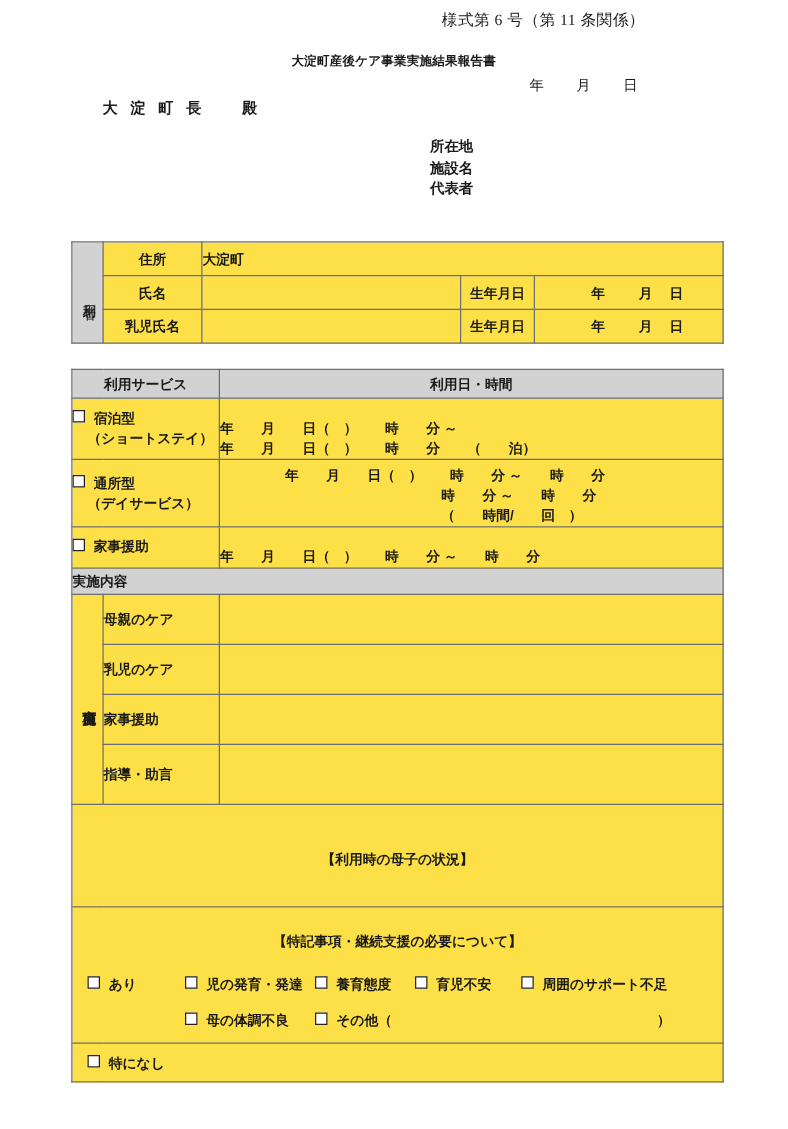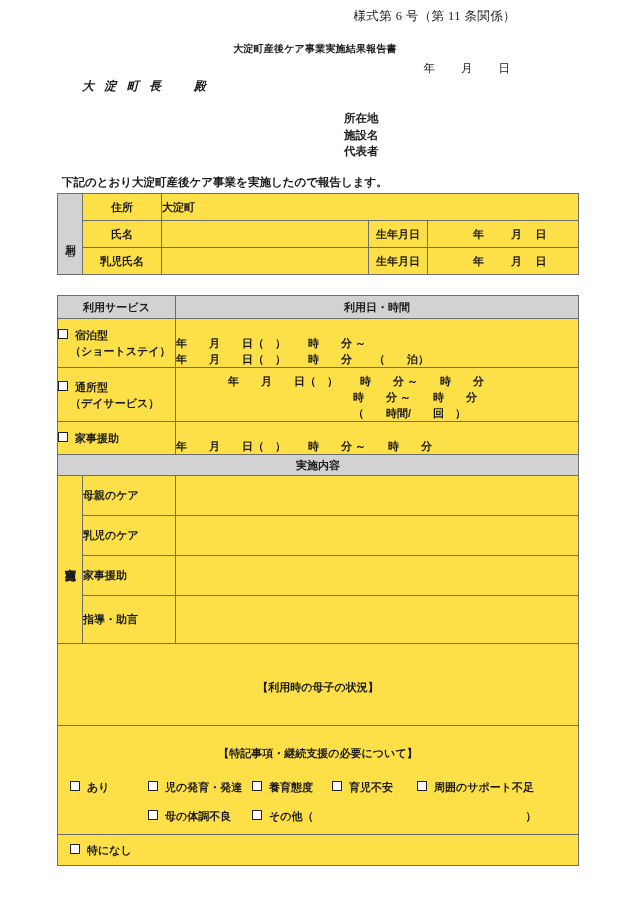--- a/index.html
+++ b/index.html
@@ -53,21 +53,20 @@
   .date-line .y { margin-right: 26px; }
   .date-line .m { margin-right: 26px; }
 
   .addressee {
     position: absolute;
     top: 78px;
     left: 82px;
     font-size: 12px;
     font-weight: bold;
     letter-spacing: 3.5px;
-    font-style: italic;
   }
   .facility-block {
     position: absolute;
     top: 110px;
     left: 344px;
     font-size: 11.5px;
     line-height: 16.5px;
     font-weight: bold;
   }
   .lead-text {
@@ -139,21 +138,21 @@
 
   .timewrap {
     font-weight: bold;
     line-height: 16px;
     padding-left: 52px;
     white-space: nowrap;
   }
   .timewrap .row { display: block; }
 
   .sec-head {
-    text-align: center;
+    text-align: left;
     font-weight: bold;
     height: 20px !important;
   }
 
   
   .item-label {
     padding-left: 12px;
     font-weight: bold;
     margin-left: 36px;
   }
@@ -200,21 +199,20 @@
   </div>
 
   <div class="addressee">大 淀 町 長 　 殿</div>
 
   <div class="facility-block">
     <div>所在地</div>
     <div>施設名</div>
     <div>代表者</div>
   </div>
 
-  <div class="lead-text">下記のとおり大淀町産後ケア事業を実施したので報告します。</div>
 
   <table class="tbl" id="user-table">
     <colgroup>
       <col style="width:25px">
       <col style="width:79px">
       <col style="width:207px">
       <col style="width:59px">
       <col style="width:151px">
     </colgroup>
     <tbody>

